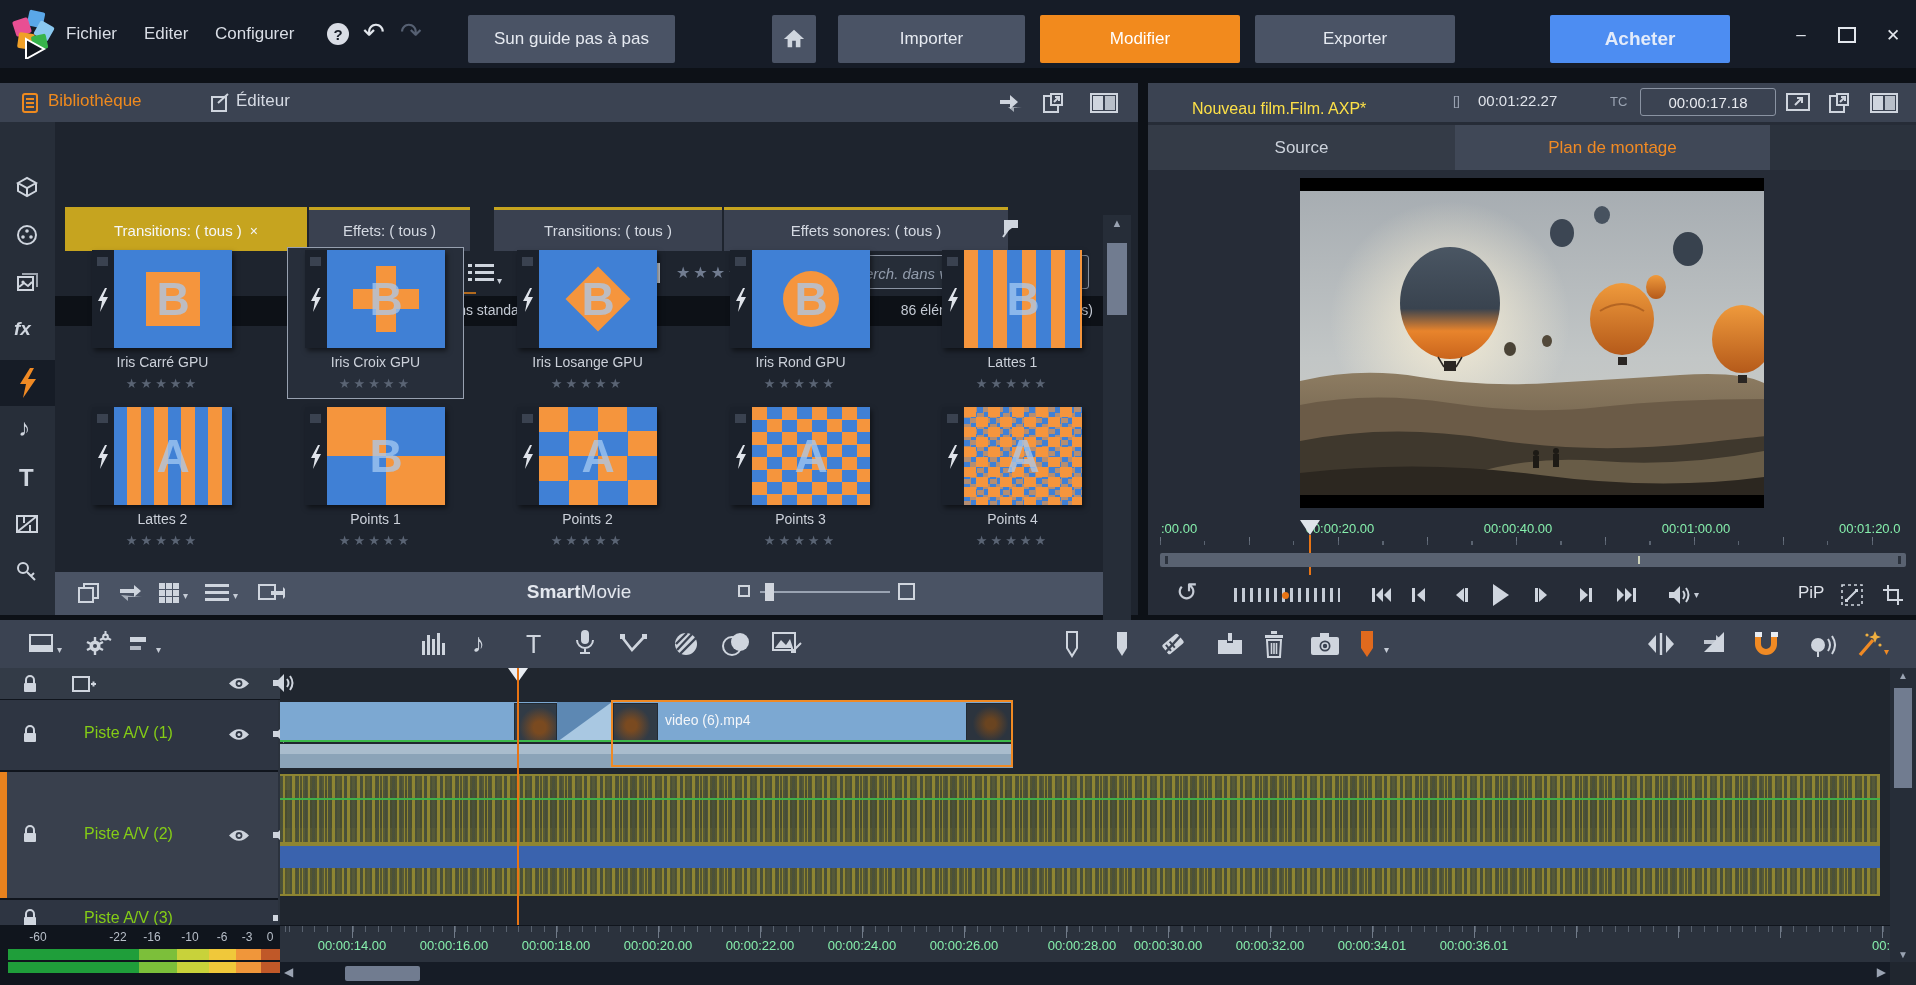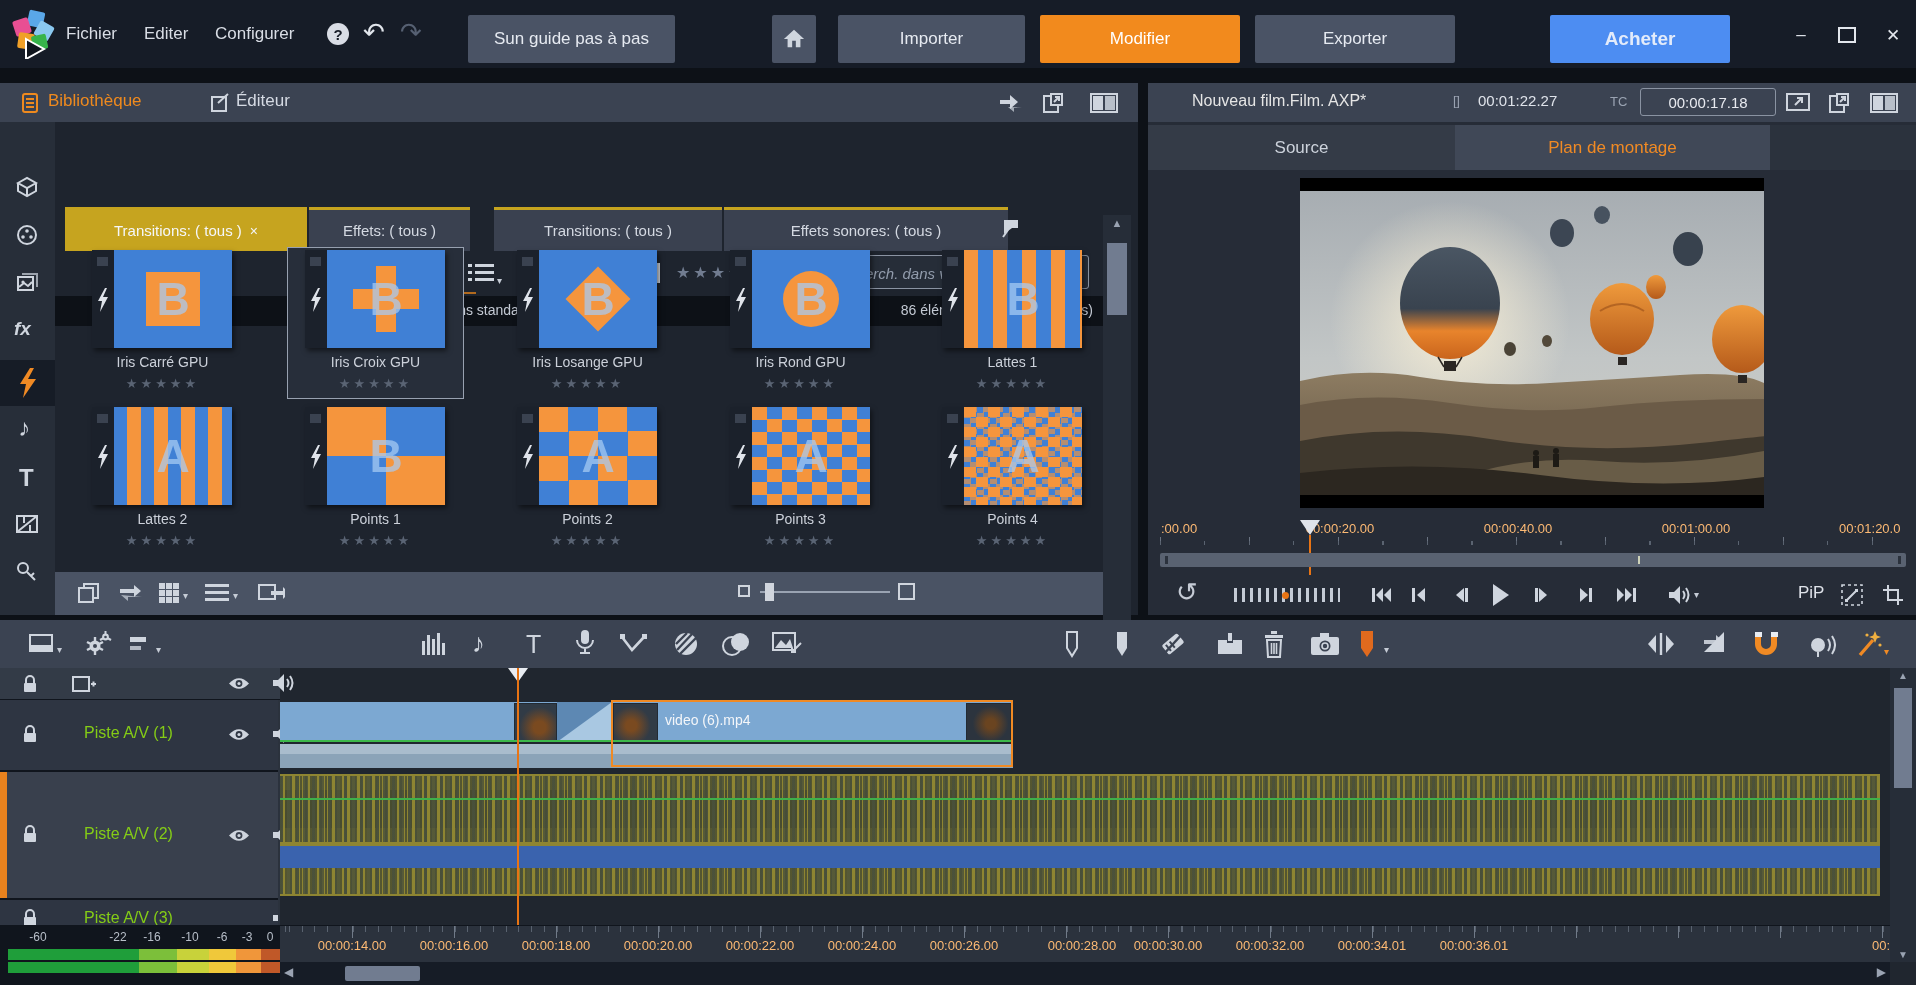--- a/index.html
+++ b/index.html
@@ -33,21 +33,21 @@
   .pt-slats1{background:repeating-linear-gradient(90deg,#f5953d 0 14px,#4080d5 14px 29px);}
   .pt-slats2{background:repeating-linear-gradient(90deg,#4080d5 0 13px,#f5953d 13px 27px);}
   .pt-points1{background:conic-gradient(#4080d5 25%,#f5953d 0 50%,#4080d5 0 75%,#f5953d 0);}
   .pt-points2{background:conic-gradient(#4080d5 25%,#f5953d 0 50%,#4080d5 0 75%,#f5953d 0);background-size:59px 49px;}
   .pt-points3{background:conic-gradient(#4080d5 25%,#f5953d 0 50%,#4080d5 0 75%,#f5953d 0);background-size:30px 25px;}
   .pt-points4{background-image:conic-gradient(rgba(245,149,61,.65) 25%,transparent 0 50%,rgba(245,149,61,.65) 0 75%,transparent 0),conic-gradient(#4080d5 25%,#f5953d 0 50%,#4080d5 0 75%,#f5953d 0);background-size:13px 11px,24px 20px;}
   .lt{position:absolute;left:0;top:0;width:118px;height:98px;display:flex;align-items:center;justify-content:center;font-weight:bold;font-size:46px;color:rgba(168,204,244,.72);}
   .ilab{position:absolute;left:0;top:106px;width:175px;text-align:center;font-size:14px;color:#ccd1da;white-space:nowrap;}
   .istars{position:absolute;left:0;top:128px;width:175px;text-align:center;font-size:13px;color:#5a6474;letter-spacing:3px;}
   
-  .tlab{position:absolute;font-size:13px;color:#fdba74;transform:translateX(-50%);white-space:nowrap;}
+  .tlab{position:absolute;font-size:13px;color:#86efac;transform:translateX(-50%);white-space:nowrap;}
   .tlab.noc{transform:none;}
   .mlab{position:absolute;font-size:12px;color:#b8bfc9;transform:translateX(-50%);}
   
   .ic{stroke:#cfd5de;fill:none;stroke-width:2;}
   .icf{fill:#cfd5de;stroke:none;}
   .caret{font-size:10px;color:#c5cbd5;}
   .star5{letter-spacing:3px;color:#717c90;font-size:16px;}
   
   .trkname{position:absolute;font-size:16px;color:#84cc16;}
   
@@ -403,32 +403,35 @@
             <rect x="0" y="0" width="24" height="3"></rect>
             <rect x="0" y="7" width="24" height="3"></rect>
             <rect x="0" y="14" width="24" height="3"></rect>
           </g>
         </svg>
       <span class="abs caret" style="left:178px;top:18px;">▾</span>
       <svg class="abs" style="left:202px;top:9px" width="28" height="24" viewBox="0 0 28 24">
           <rect x="2" y="4" width="16" height="14" class="ic"></rect>
           <polygon class="icf" points="14,10 26,10 26,6 32,12 26,18 26,14 14,14"></polygon>
         </svg>
+      <div class="abs" style="left:0;top:9px;width:1048px;text-align:center;font-size:19px;color:#e3e7ee;">
+        <b>Smart</b><span>Movie</span>
+      </div>
       <div class="abs" style="left:683px;top:13px;width:12px;height:12px;border:2px solid #d0d5dd;box-sizing:border-box;"></div>
       <div class="abs" style="left:705px;top:19px;width:130px;height:2px;background:#9aa3b2;"></div>
       <div class="abs" style="left:710px;top:11px;width:9px;height:18px;background:#d0d5dd;"></div>
       <div class="abs" style="left:843px;top:11px;width:17px;height:17px;border:2px solid #d0d5dd;box-sizing:border-box;"></div>
     </div>
   </div>
 
   <div class="abs" style="left:1138px;top:83px;width:10px;height:532px;background:#0d1117;"></div>
 
   <div id="prevpanel">
     <div class="abs hdrbar" style="left:0;top:0;width:768px;height:39px;">
-      <div class="abs" style="left:44px;top:9px;font-size:16px;color:#e5e5e5;">Nouveau film.Film. AXP*</div>
+      <div class="abs" style="left:44px;top:17px;font-size:16px;color:#fde047;">Nouveau film.Film. AXP*</div>
       <span class="abs" style="left:305px;top:10px;font-size:13px;color:#9aa3b2;letter-spacing:-2px;">[ ]</span>
       <div class="abs" style="left:330px;top:9px;font-size:15px;color:#dfe3ea;">00:01:22.27</div>
       <div class="abs" style="left:462px;top:11px;font-size:13px;color:#9aa3b2;">TC</div>
       <div class="abs" style="left:492px;top:5px;width:134px;height:26px;border:1px solid #8a93a2;border-radius:3px;display:flex;align-items:center;justify-content:center;font-size:15px;color:#e8eaf0;">00:00:17.18</div>
       <svg class="abs" style="left:638px;top:9px" width="24" height="20" viewBox="0 0 24 20">
           <rect x="1" y="2" width="22" height="16" class="ic"></rect>
           <path class="ic" d="M9 13 L16 6 M16 11 V6 H11"></path>
         </svg>
       <svg class="abs" style="left:680px;top:9px" width="22" height="22" viewBox="0 0 22 22">
           <rect x="2" y="4" width="14" height="16" class="ic"></rect>

